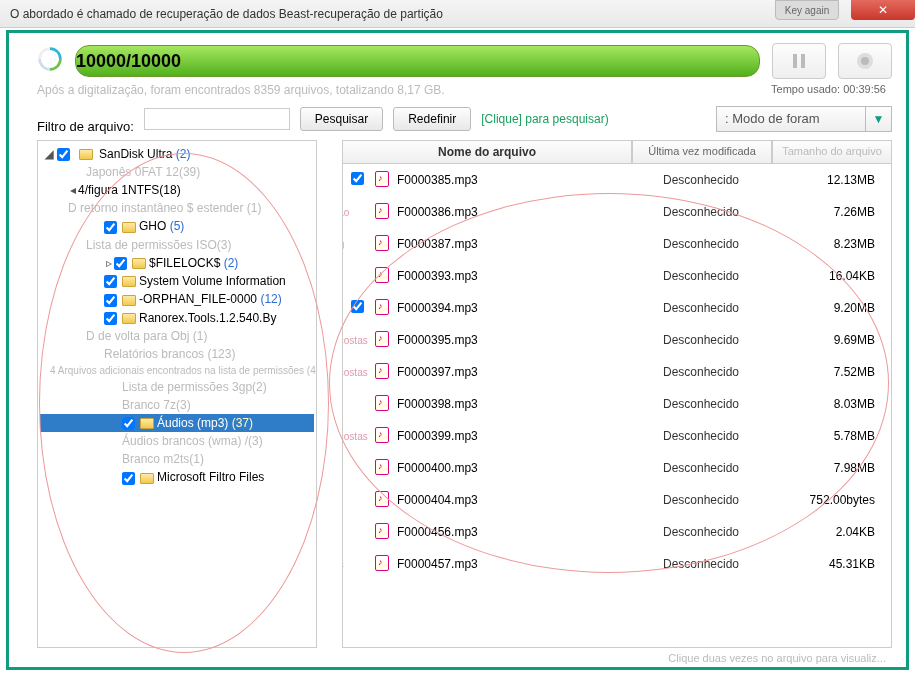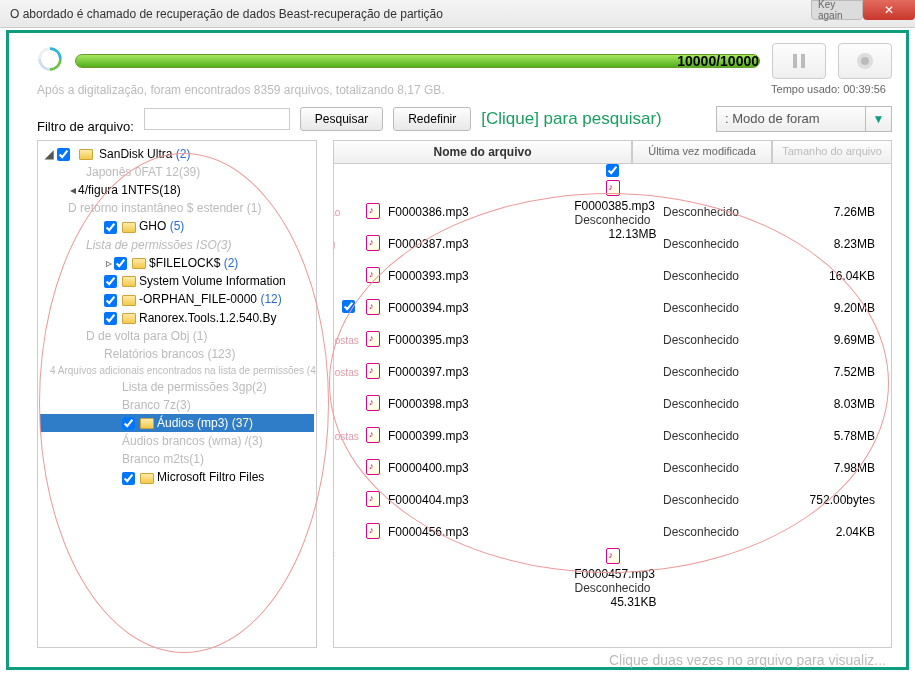--- a/index.html
+++ b/index.html
@@ -1,74 +1,74 @@
 <!DOCTYPE html>
 <html><head>
 <meta charset="utf-8">
 <style>
 * { box-sizing: border-box; margin: 0; padding: 0; font-family: "Segoe UI", Tahoma, sans-serif; }
 body { background: #fff; width: 915px; height: 676px; overflow: hidden; position: relative; }
 
 .titlebar { height: 28px; background: linear-gradient(#f5f5f5,#e8e8e8); display: flex; align-items: center; padding: 0 4px; border-bottom: 1px solid #ccc; position: relative; }
 .titlebar .title { font-size: 12px; color: #333; padding-left: 6px; }
 .winbuttons { position: absolute; right: 0; top: 0; display: flex; }
-.winbtn { width: 52px; height: 20px; display: flex; align-items: center; justify-content: center; font-size: 12px; }
+.winbtn { width: 64px; height: 20px; display: flex; align-items: center; justify-content: center; font-size: 12px; margin-left: 12px; }
 .close-btn { background: linear-gradient(#e46a5e,#c8372c); color: #fff; border-radius: 0 0 4px 4px; }
 .key-btn { background: #dcdcdc; border: 1px solid #bbb; border-radius: 0 0 4px 4px; font-size: 10px; padding: 0 6px; color: #666; }
 
 .outer { border: 3px solid #0e9d7e; margin: 2px 6px 6px 6px; height: 640px; position: relative; background: #fff; padding: 10px 14px 14px 28px; }
 
 .toprow { display: flex; align-items: center; gap: 12px; }
 .spinner svg { width: 26px; height: 26px; }
-.progressbar { flex: 1; height: 14px; border: 1px solid #6a9a2b; border-radius: 14px; background: linear-gradient(#a5e760,#52b01c); display: flex; align-items: center; justify-content: flex-end; font-weight: bold; font-size: 14px; color: #000; }
+.progressbar { flex: 1; height: 32px; border: 1px solid #6a9a2b; border-radius: 14px; background: linear-gradient(#a5e760,#52b01c); display: flex; align-items: center; justify-content: flex-start; font-weight: bold; font-size: 18px; color: #000; }
 .iconbtn { width: 54px; height: 36px; border: 1px solid #ccc; border-radius: 4px; background: linear-gradient(#fdfdfd,#efefef); display: flex; align-items: center; justify-content: center; color: #888; }
 
 .subtext { font-size: 12px; color: #bbb; margin-top: 4px; }
 .time-used { font-size: 11px; color: #666; text-align: right; margin-top: -14px; margin-right: 6px; }
 
 .filterrow { display: flex; align-items: center; gap: 10px; margin-top: 8px; }
 .filterrow .lbl { font-size: 13px; margin-top: 16px; }
 .filterrow input.filter { width: 146px; height: 22px; border: 1px solid #ccc; font-size: 12px; padding: 0 4px; }
 .smbtn { height: 24px; padding: 0 14px; border: 1px solid #bbb; border-radius: 3px; background: linear-gradient(#fdfdfd,#e8e8e8); font-size: 12px; cursor: pointer; }
-.hint { font-size: 17px; color: #1aa05e; }
+.hint { font-size: 12px; color: #1aa05e; }
 .viewmode { margin-left: auto; display: flex; align-items: center; }
 .viewmode .sel { height: 26px; width: 150px; border: 1px solid #bbb; display: flex; align-items: center; padding: 0 8px; font-size: 13px; color: #555; background: linear-gradient(#fdfdfd,#eee); }
 .viewmode .dd { width: 26px; height: 26px; border: 1px solid #bbb; border-left: none; background: linear-gradient(#fdfdfd,#eee); display: flex; align-items: center; justify-content: center; color: #0e9d7e; font-size: 12px; }
 
 .mainarea { display: flex; margin-top: 6px; height: 508px; }
 
 .tree { width: 280px; border: 1px solid #ccc; overflow-y: scroll; font-size: 12px; padding: 4px 2px; position: relative; }
 .tree div { white-space: nowrap; padding: 2px 0; }
 .folder-icon { display: inline-block; width: 14px; height: 11px; background: linear-gradient(#ffe9a8,#f2c94c); border: 1px solid #caa63a; border-radius: 1px; vertical-align: middle; margin: 0 3px; }
 .cb { vertical-align: middle; margin-right: 2px; }
 .light { color: #bbb; }
 .blue { color: #2a6bd4; }
 .selected { background: #2f7cc9; color: #fff; }
 .selected .blue { color: #fef9c3; }
 .caret { display:inline-block; width:10px; text-align:center; color:#555; }
 
-.filearea { flex: 1; margin-left: 16px; display: flex; flex-direction: column; position: relative; border-radius: 29px; }
+.filearea { flex: 1; margin-left: 25px; display: flex; flex-direction: column; position: relative; border-radius: 29px; }
 .colheaders { display: flex; }
 .colheaders .col { border: 1px solid #ccc; background: linear-gradient(#fdfdfd,#efefef); font-size: 11px; text-align: center; padding: 4px 0; color: #666; }
 .colheaders .col.fname { flex: 1; font-weight: bold; color: #333; font-size: 12px; }
 .colheaders .col.mod { width: 140px; }
 .colheaders .col.size { width: 120px; color: #bbb; }
 
 .filelist { flex: 1; border: 1px solid #ccc; border-top: none; overflow-y: scroll; font-size: 12px; position: relative; }
 .frow { display: flex; align-items: center; height: 32px; }
 .frow .c1 { width: 28px; text-align: center; }
 .frow .c2 { width: 22px; text-align: center; }
 .frow .c3 { flex: 1; padding-left: 4px; }
 .frow .c4 { width: 140px; text-align: center; color: #333; }
 .frow .c5 { width: 120px; text-align: right; padding-right: 16px; }
 .mp3-icon { display:inline-block; width:14px; height:16px; border:1px solid #d08; border-radius:2px; background:linear-gradient(#fff,#ffd); position:relative; }
 .mp3-icon::after { content:"♪"; position:absolute; font-size:9px; left:2px; top:1px; color:#d04; }
 .overlay-label { position: absolute; font-size: 10px; color: #d9a; left: -42px; }
 
-.hint2 { text-align: right; font-size: 14px; color: #bbb; margin-top: 4px; padding-right: 6px; }
+.hint2 { text-align: right; font-size: 11px; color: #bbb; margin-top: 4px; padding-right: 6px; }
 .bottombar { display: flex; justify-content: flex-end; margin-top: 12px; padding-right: 6px; }
 .bottombar .smbtn { padding: 4px 18px; }
 .bottombar .disabled { color: #bbb; padding-left: 12px; }
 
 .red-ellipse { position:absolute; border:1px solid #e99; border-radius:50%; pointer-events:none; }
 .ell1 { left:30px; top:120px; width:290px; height:500px; }
 .ell2 { left:320px; top:160px; width:560px; height:380px; }
 </style>
 </head>
 <body>
@@ -132,21 +132,21 @@
         <span class="caret">◢</span>
         <input type="checkbox" class="cb" checked="" style="">
         <span class="folder-icon"></span>
         <span>SanDisk Ultra</span>
         <span class="blue">(2)</span>
       </div>
     <div style="padding-left: 46px;"><span class="light">Japonês 0FAT 12(39)</span></div>
         <div style="padding-left: 28px;"><span class="caret">◂</span><span class="">4/figura 1NTFS(18)</span></div>
         <div style="padding-left: 28px;"><span class="light">D retorno instantâneo $ estender (1)</span></div>
         <div style="padding-left: 64px;"><input type="checkbox" class="cb" checked="" style=""><span class="folder-icon"></span><span>GHO </span><span class="blue">(5)</span></div>
-        <div style="padding-left: 46px; font-style: italic;"><span class="light">Lista de permissões ISO(3)</span></div>
+        <div style="padding-left: 46px;"><span class="light">Lista de permissões ISO(3)</span></div>
         <div style="padding-left: 64px;"><span class="caret">▹</span><input type="checkbox" class="cb" checked="" style=""><span class="folder-icon"></span><span>$FILELOCK$ </span><span class="blue">(2)</span></div>
         <div style="padding-left: 64px;"><input type="checkbox" class="cb" checked="" style=""><span class="folder-icon"></span><span>System Volume Information </span></div>
         <div style="padding-left: 64px;"><input type="checkbox" class="cb" checked="" style=""><span class="folder-icon"></span><span>-ORPHAN_FILE-0000 </span><span class="blue">(12)</span></div>
         <div style="padding-left: 64px;"><input type="checkbox" class="cb" checked="" style=""><span class="folder-icon"></span><span>Ranorex.Tools.1.2.540.By </span></div>
         <div style="padding-left: 46px;"><span class="light">D de volta para Obj (1)</span></div>
         <div style="padding-left: 64px;"><span class="light">Relatórios brancos (123)</span></div>
         <div style="padding-left: 10px; font-size: 10px;"><span class="light">4 Arquivos adicionais encontrados na lista de permissões (40)</span></div>
         <div style="padding-left: 82px;"><span class="light">Lista de permissões 3gp(2)</span></div>
         <div style="padding-left: 82px;"><span class="light">Branco 7z(3)</span></div>
         <div class="selected" style="padding-left: 82px;"><input type="checkbox" class="cb" checked="" style=""><span class="folder-icon"></span><span>Áudios (mp3) </span><span class="blue">(37)</span></div>
@@ -155,21 +155,21 @@
         <div style="padding-left: 82px;"><input type="checkbox" class="cb" checked="" style=""><span class="folder-icon"></span><span>Microsoft Filtro Files </span></div>
       </div>
 
     <div class="filearea">
       <div class="colheaders">
         <div class="col fname">Nome do arquivo</div>
         <div class="col mod">Última vez modificada</div>
         <div class="col size">Tamanho do arquivo</div>
       </div>
       <div class="filelist" id="filelist">
-          <div class="frow" style="position: relative; flex-direction: column;">
+          <div class="frow" style="position: relative;">
             <div class="c1"><input type="checkbox" checked="" style=""></div>
             <div class="c2"><span class="mp3-icon"></span></div>
             <div class="c3">F0000385.mp3</div>
             <div class="c4">Desconhecido</div>
             <div class="c5">12.13MB</div>
           </div>
           <div class="frow" style="position: relative;">
             <span class="overlay-label">Recreação</span>
             <div class="c1"></div>
             <div class="c2"><span class="mp3-icon"></span></div>
@@ -244,21 +244,21 @@
             <div class="c4">Desconhecido</div>
             <div class="c5">752.00bytes</div>
           </div>
           <div class="frow" style="position: relative;">
             <div class="c1"></div>
             <div class="c2"><span class="mp3-icon"></span></div>
             <div class="c3">F0000456.mp3</div>
             <div class="c4">Desconhecido</div>
             <div class="c5">2.04KB</div>
           </div>
-          <div class="frow" style="position: relative; flex-direction: column;">
+          <div class="frow" style="position: relative;">
             <span class="overlay-label">Cor das c</span>
             <div class="c1"></div>
             <div class="c2"><span class="mp3-icon"></span></div>
             <div class="c3">F0000457.mp3</div>
             <div class="c4">Desconhecido</div>
             <div class="c5">45.31KB</div>
           </div>
         </div>
     </div>
   </div>

